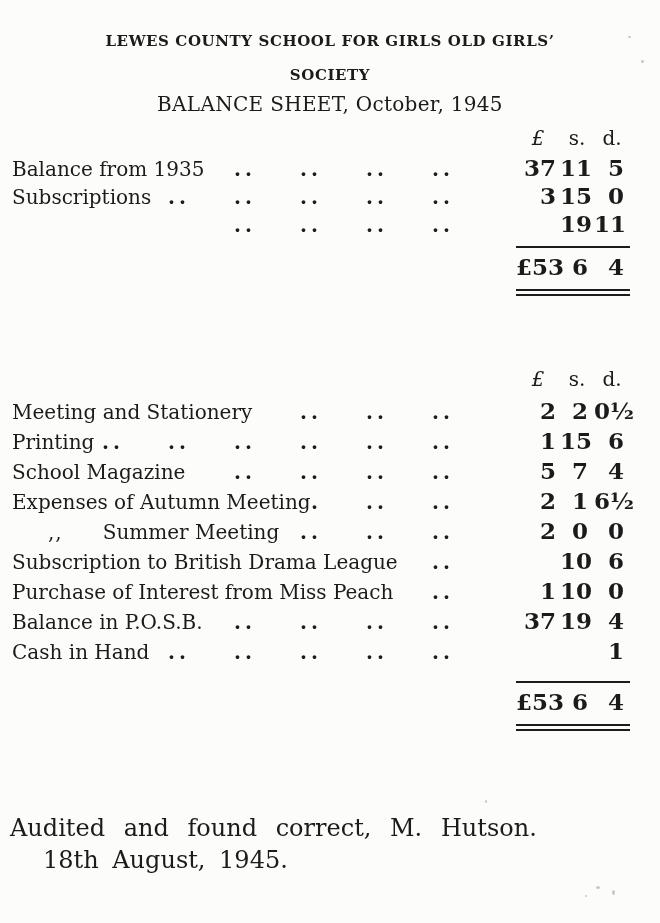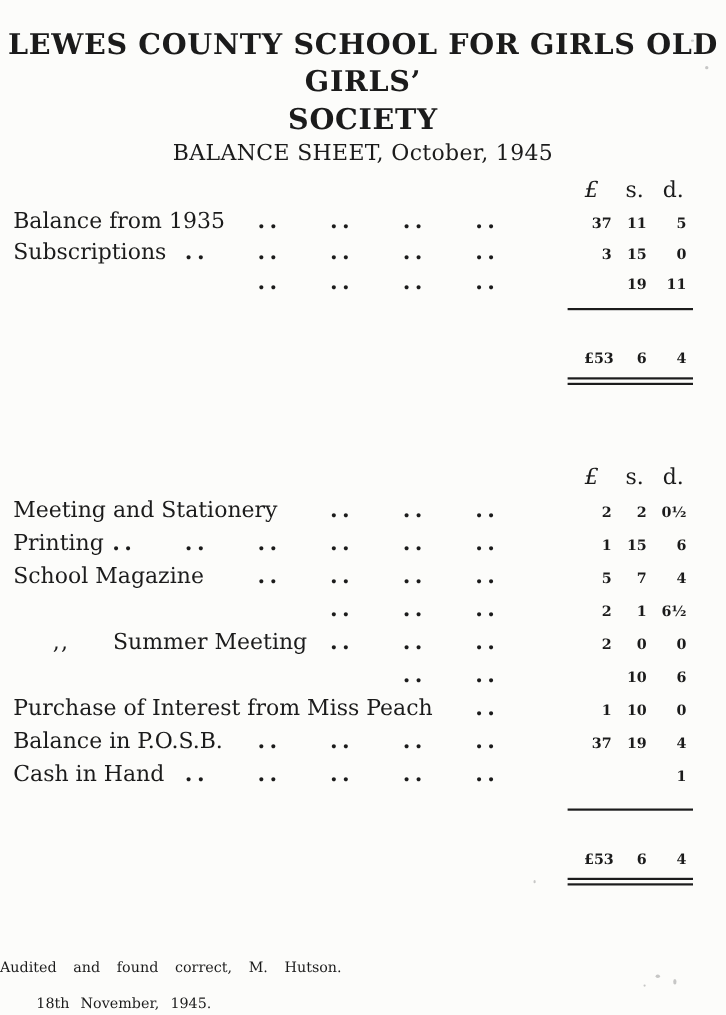--- a/index.html
+++ b/index.html
@@ -8,21 +8,21 @@
     width:660px;height:923px;
     background:#fcfcfa;
     font-family:"DejaVu Serif","Liberation Serif",serif;
     color:#1b1b1b;
     overflow:hidden;
     box-sizing:border-box;
   }
   
   .doc-header{padding-top:24px;}
   .title-line{
-    font-size:26px;font-weight:bold;text-align:center;
+    font-size:15px;font-weight:bold;text-align:center;
     line-height:34px;letter-spacing:0.6px;
   }
   .subtitle{
     font-size:20px;text-align:center;letter-spacing:0.3px;
   }
   
   .sheet{padding-left:12px;padding-right:30px;}
   .sheet.receipts{margin-top:10px;}
   .sheet.payments{margin-top:71px;}
   .mrow{
@@ -33,36 +33,36 @@
   .mrow .sp{flex:1;}
   .dots{
     flex:1;display:flex;justify-content:flex-end;
     margin-right:40px;overflow:hidden;
   }
   .dg{
     width:66px;min-width:66px;text-align:center;
     font-weight:bold;letter-spacing:4px;
   }
   .col{width:44px;min-width:44px;text-align:right;font-weight:bold;
-       font-size:13px;padding-right:4px;box-sizing:border-box;}
+       font-size:23px;padding-right:4px;box-sizing:border-box;}
   .col.s{width:34px;min-width:34px;padding-right:6px;}
   .col.d{width:36px;min-width:36px;padding-right:6px;}
   .mrow.head .col{font-weight:normal;text-align:center;padding-right:0;font-size:20px;}
   .it{font-style:italic;}
   .ditto{display:inline-block;margin-left:36px;margin-right:40px;letter-spacing:1px;}
   
   .total-block{width:114px;margin:8px 30px 0 auto;}
   .payments-total{margin-top:14px;}
   .rule{border-top:2px solid #1c1c1c;}
-  .total-row{display:flex;align-items:flex-end;padding:5px 0 9px 0;font-size:20px;margin-top:32px;}
+  .total-row{display:flex;align-items:flex-end;padding:5px 0 9px 0;font-size:20px;}
   .total-row .col{font-weight:bold;}
   .total-row .col.l{padding-right:2px;}
   .dblrule{height:3px;border-top:2px solid #1c1c1c;border-bottom:2px solid #1c1c1c;}
   
-  .doc-footer{margin-top:60px;padding-left:0;font-size:13px;line-height:32px;}
+  .doc-footer{margin-top:81px;padding-left:10px;font-size:24px;line-height:32px;}
   .audit-line{word-spacing:11px;}
   .date-line{padding-left:33px;word-spacing:6px;}
   
   .speck{position:absolute;background:#9a9a9a;border-radius:50%;opacity:.55;}
 </style>
 </head>
 <body>
 
 <div class="page">
 
@@ -169,20 +169,21 @@
           <span class="dg">..</span>
           <span class="dg">..</span>
           <span class="dg">..</span>
           <span class="dg">..</span>
         </span>
       <span class="col l">5</span>
       <span class="col s">7</span>
       <span class="col d">4</span>
     </div>
     <div class="mrow">
+      <span class="lbl">Expenses of Autumn Meeting</span>
       <span class="dots">
           <span class="dg">..</span>
           <span class="dg">..</span>
           <span class="dg">..</span>
         </span>
       <span class="col l">2</span>
       <span class="col s">1</span>
       <span class="col d">6½</span>
     </div>
     <div class="mrow">
@@ -190,20 +191,21 @@
       <span class="dots">
           <span class="dg">..</span>
           <span class="dg">..</span>
           <span class="dg">..</span>
         </span>
       <span class="col l">2</span>
       <span class="col s">0</span>
       <span class="col d">0</span>
     </div>
     <div class="mrow">
+      <span class="lbl">Subscription to British Drama League</span>
       <span class="dots">
           <span class="dg">..</span>
           <span class="dg">..</span>
         </span>
       <span class="col l"></span>
       <span class="col s">10</span>
       <span class="col d">6</span>
     </div>
     <div class="mrow">
       <span class="lbl">Purchase of Interest from Miss Peach</span>
@@ -246,21 +248,21 @@
     <div class="total-row">
       <span class="col l">£53</span>
       <span class="col s">6</span>
       <span class="col d">4</span>
     </div>
     <div class="dblrule"></div>
   </div>
 
   <div class="doc-footer">
     <div class="audit-line">Audited and found correct, M. Hutson.</div>
-    <div class="date-line">18th November, 1945.</div>
+    <div class="date-line">18th August, 1945.</div>
   </div>
 
   <div>
     <span class="speck" style="left:596px;top:886px;width:4px;height:3px;"></span>
     <span class="speck" style="left:612px;top:890px;width:3px;height:5px;"></span>
     <span class="speck" style="left:585px;top:895px;width:2px;height:2px;"></span>
     <span class="speck" style="left:641px;top:60px;width:3px;height:3px;"></span>
     <span class="speck" style="left:628px;top:36px;width:3px;height:2px;"></span>
     <span class="speck" style="left:485px;top:800px;width:2px;height:3px;"></span>
   </div>

